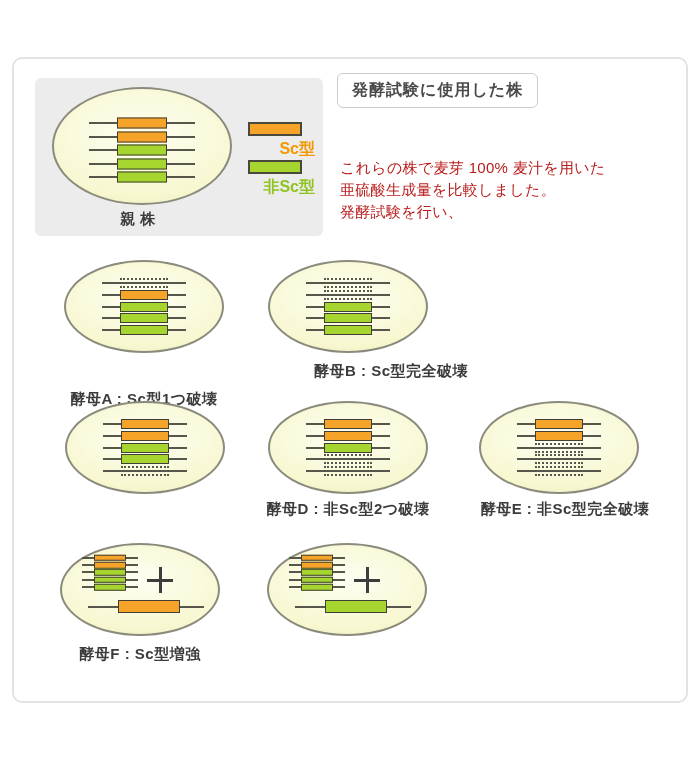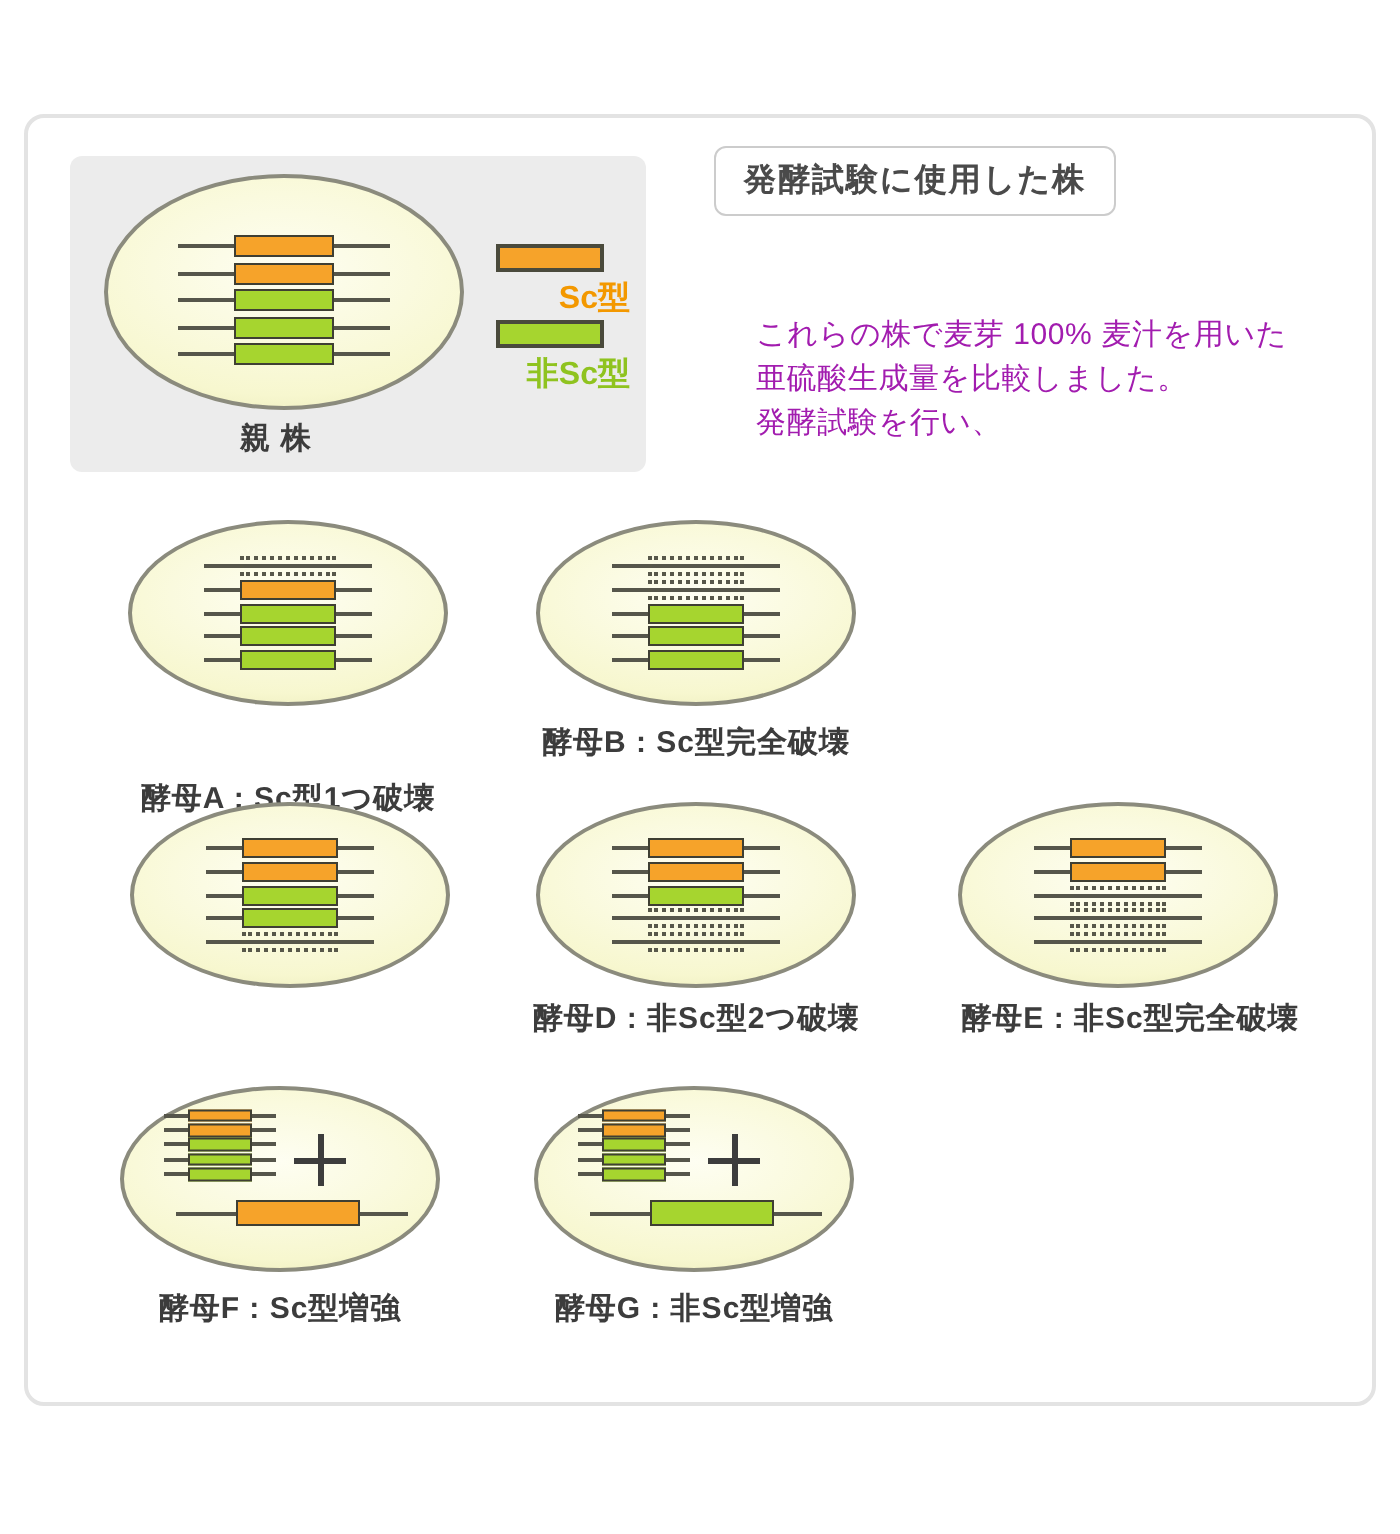--- a/index.html
+++ b/index.html
@@ -44,23 +44,23 @@
   .added-row .line { position:absolute; left:0; right:0; top:50%; margin-top:-1px; height:2px;
                      background:var(--chrom-line); }
   .added-row .gene.big { left:30px; top:0; transform:none; width:62px; height:13px; }
 
   .strain-label { position:absolute; width:240px; font-size:15px; font-weight:bold;
                   color:var(--text); text-align:center; letter-spacing:0.5px; white-space:nowrap; }
   .parent-label { left:48px; top:210px; width:180px; }
 
   .title-box { position:absolute; left:337px; top:73px; padding:6px 14px;
                border:1px solid #cccccc; border-radius:6px; background:#ffffff;
-               font-size:16px; font-weight:bold; color:#4a4a4a; letter-spacing:1px;margin-left:20px; }
-  .desc { position:absolute; left:340px; top:157px; font-size:15px; color:#a21caf;
-          line-height:22px; letter-spacing:0.3px;margin-left:38px; }
+               font-size:16px; font-weight:bold; color:#4a4a4a; letter-spacing:1px; }
+  .desc { position:absolute; left:340px; top:157px; font-size:15px; color:#b91c1c;
+          line-height:22px; letter-spacing:0.3px; }
 
   .legend-bar { position:absolute; left:248px; width:54px; height:14px; border:2px solid #4a4a3c; }
   .legend-bar.sc { top:122px; background:var(--sc-orange); }
   .legend-bar.nonsc { top:160px; background:var(--non-sc-green); }
   .legend-label { position:absolute; width:80px; text-align:right; font-weight:bold; font-size:16px; }
   .legend-label.sc-text { left:235px; top:139px; color:var(--sc-text); }
   .legend-label.nonsc-text { left:235px; top:177px; color:var(--non-sc-text); }
 </style>
 </head>
 <body>
@@ -151,21 +151,21 @@
         <div class="chrom">
           <div class="line"></div>
           <div class="gene nonsc"></div>
         </div>
         <div class="chrom">
           <div class="line"></div>
           <div class="gene nonsc"></div>
         </div>
       </div>
   </div>
-  <div class="strain-label" style="left:228px; top:362px;">酵母B : Sc型完全破壊</div>
+  <div class="strain-label" style="left:228px; top:362px;text-align:right;">酵母B : Sc型完全破壊</div>
 
   <div class="cell small" style="left:65px; top:401px;">
     <div class="chromosomes">
         <div class="chrom">
           <div class="line"></div>
           <div class="gene sc"></div>
         </div>
         <div class="chrom">
           <div class="line"></div>
           <div class="gene sc"></div>
@@ -290,15 +290,14 @@
           <div class="line"></div>
           <div class="gene nonsc"></div>
         </div>
       </div>
     <span class="plus"></span>
     <div class="added-row">
       <div class="line"></div>
       <div class="gene big nonsc"></div>
     </div>
   </div>
-  <div class="strain-label" style="left:227px; top:645px;">酵母G : 非Sc型増強</div>
 
 </div>
 
 </body></html>

